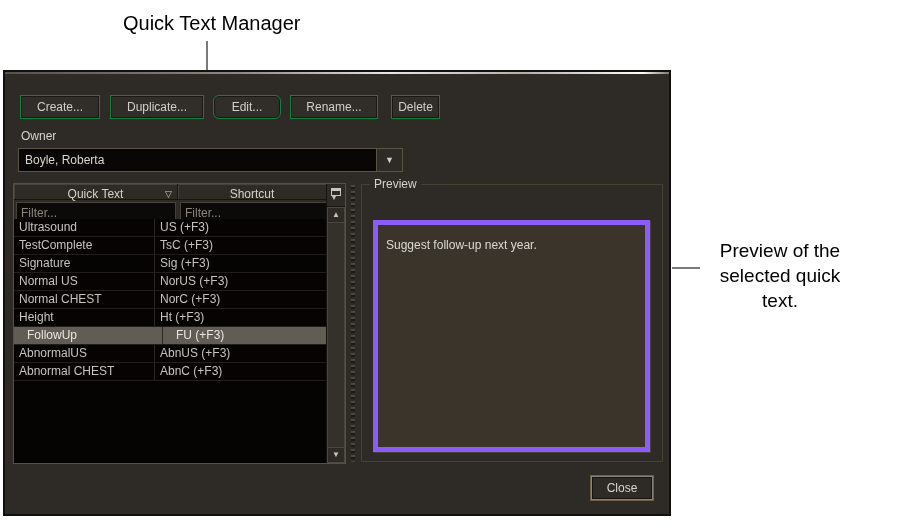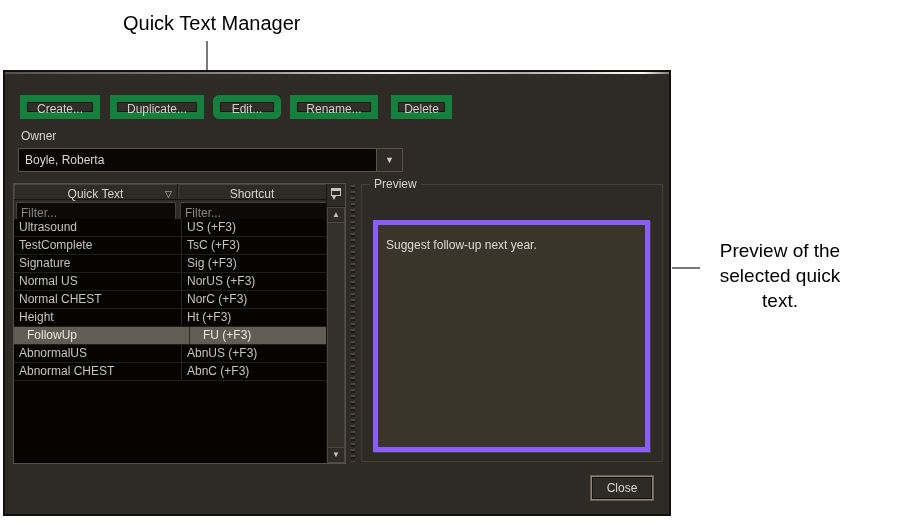--- a/index.html
+++ b/index.html
@@ -13,27 +13,27 @@
   .ann-preview { position:absolute; left:700px; top:238px; width:160px; font-size:19px; line-height:25px; color:#000; text-align:center; }
 
   
   .dialog { position:absolute; left:3px; top:70px; width:668px; height:446px;
             background:#2e2b27; border:2px solid #11100e; }
   .top-shine { position:absolute; left:0; top:0; right:0; height:2px;
                background:linear-gradient(90deg,#56524b 0%,#8d8880 35%,#e8e6e1 58%,#b5b0a7 78%,#fdfdfd 96%,#807b73 100%); }
 
   
   .btn { position:absolute; top:23px; height:24px; background:#312d29;
-         border:7px solid #15803d; box-shadow:inset 0 0 0 1px #1a1814;
+         border:1px solid #15803d; box-shadow:inset 0 0 0 1px #1a1814;
          color:#d2cfc9; font-size:12px; font-family:"Liberation Sans", sans-serif; cursor:pointer; }
   .btn-create    { left:15px;  width:80px; }
   .btn-duplicate { left:105px; width:94px; }
   .btn-edit      { left:208px; width:68px;border-radius:6px; }
   .btn-rename    { left:285px; width:88px; }
-  .btn-delete    { left:386px; width:61px; }
+  .btn-delete    { left:386px; width:49px; }
 
   
   .owner-label { position:absolute; left:16px; top:57px; font-size:12px; color:#d6d3cd; }
   .combo { position:absolute; left:13px; top:76px; width:385px; height:24px;
            border:1px solid #5a5346; background:#080706; display:flex; }
   .combo-text { flex:1; color:#dad7d1; font-size:12px; line-height:22px; padding-left:6px;
                 overflow:hidden; white-space:nowrap; }
   .combo-btn { width:26px; background:#2e2b27; border-left:1px solid #5a5346;
                display:flex; align-items:center; justify-content:center; cursor:pointer; }
   .combo-btn span { color:#cfccc6; font-size:9px; line-height:1; }
@@ -50,21 +50,21 @@
   .filter-row { height:19px; display:flex; background:#2e2b27; }
   .filter-row input { height:15px; margin-top:2px; background:#0b0a08; border:1px solid #474139;
                       color:#bdbab4; font-size:12px; font-family:"Liberation Sans", sans-serif; padding:10px 4px; }
   .filter-row input::placeholder { color:#8a867e; opacity:1; }
   .filter-row .f-quick { width:160px; margin-left:2px; }
   .filter-row .f-short { flex:1; margin-left:4px; margin-right:2px; }
   .grid-body { flex:1; background:#050403; overflow:hidden; }
   .grid-row { height:18px; display:flex; border-bottom:1px solid #211e19; cursor:default; }
   .grid-row .cell { font-size:12px; color:#c6c3bd; line-height:17px; padding-left:5px;
                     overflow:hidden; white-space:nowrap; }
-  .grid-row .cell.quick { width:168px; border-right:1px solid #2b2722; }
+  .grid-row .cell.quick { width:141px; border-right:1px solid #2b2722; }
   .grid-row .cell.short { flex:1; }
   .grid-row.selected { background:#615c54; }
   .grid-row.selected .cell { color:#e9e7e3;margin-left:8px; }
 
   
   .grid-side { width:19px; display:flex; flex-direction:column; background:#2e2b27; border-left:1px solid #16140f; }
   .colchooser { height:22px; position:relative; cursor:pointer; background:#2e2b27; }
   .cc-box { position:absolute; left:4px; top:4px; width:10px; height:8px;
             border:1px solid #c8c5bf; border-top-width:3px; }
   .cc-arrow { position:absolute; left:5px; top:10px; font-size:8px; color:#c8c5bf; line-height:1; }

